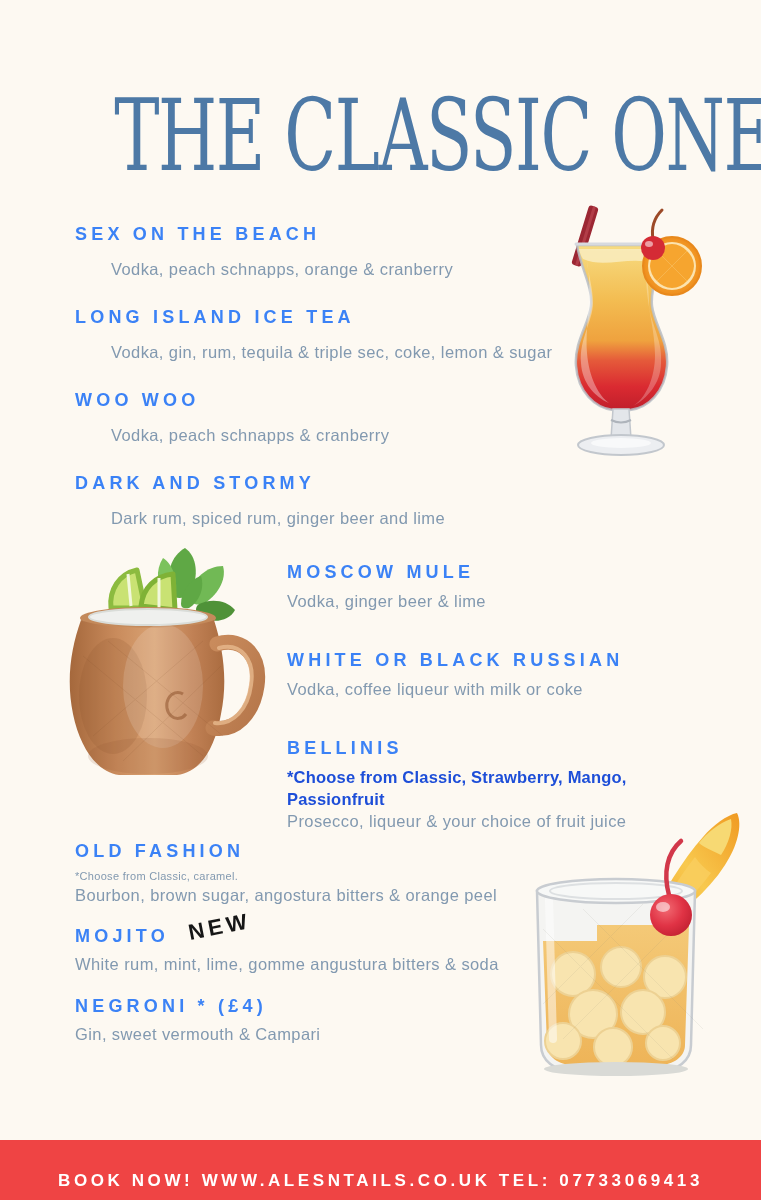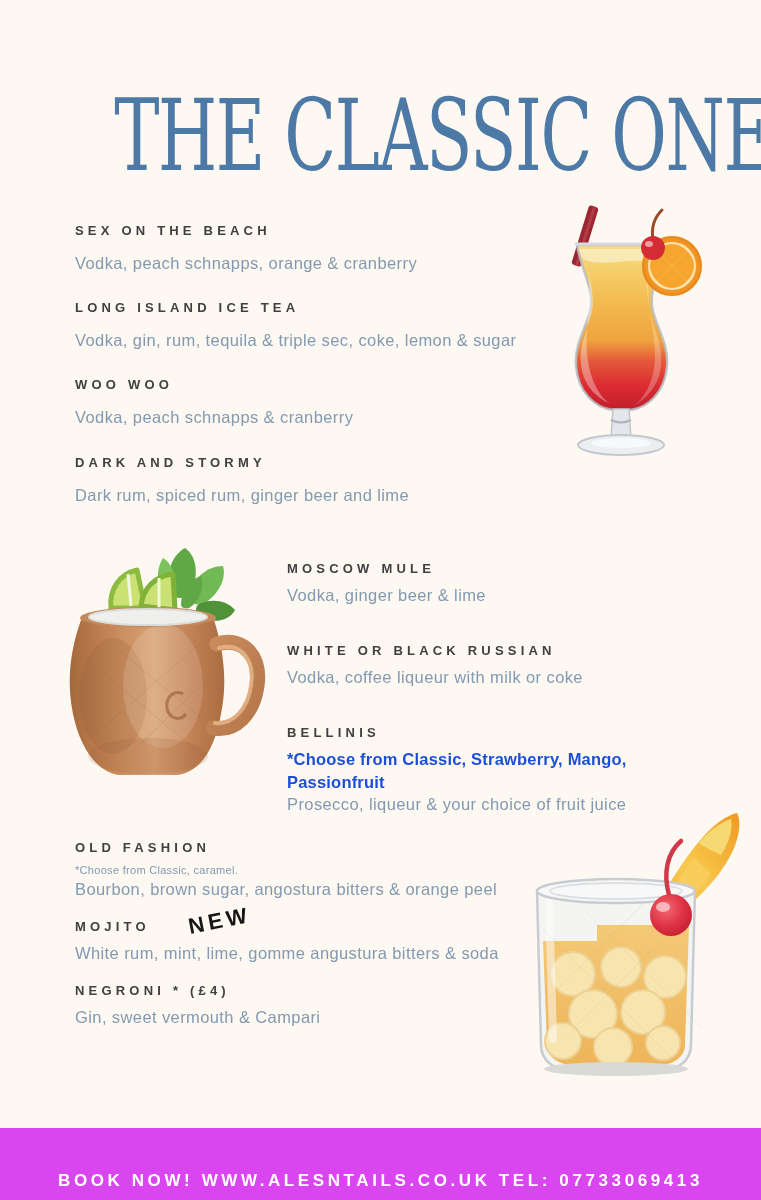--- a/index.html
+++ b/index.html
@@ -33,24 +33,24 @@
   }
 
   
   .col { position: absolute; }
   .col-top    { left: 75px;  top: 224px; width: 480px; }
   .col-middle { left: 287px; top: 562px; width: 440px; }
   .col-bottom { left: 75px;  top: 841px; width: 450px; }
 
   .item { position: relative; }
   .item-name {
-    font-size: 13px;
+    font-size: 18px;
     font-weight: bold;
     letter-spacing: 4.2px;
-    color: #404040;
+    color: #3b82f6;
     line-height: 1.15;
   }
   .item-desc {
     font-size: 16.5px;
     letter-spacing: 0.4px;
     color: #8299b0;
     line-height: 1.35;
   }
   .item-note {
     font-size: 11px;
@@ -60,21 +60,21 @@
   }
   .item-note-bold {
     font-size: 16.5px;
     font-weight: bold;
     letter-spacing: 0.2px;
     color: #1d4ed8;
     line-height: 1.35;
   }
 
   .col-top .item-name      { margin-bottom: 13px; }
-  .col-top .item-desc      { margin-bottom: 27px; }
+  .col-top .item-desc      { margin-bottom: 27px; margin-left: 36px; }
   .col-middle .item-name   { margin-bottom: 7px;  }
   .col-middle .item-desc   { margin-bottom: 38px; }
   .col-bottom .item-name   { margin-bottom: 7px;  }
   .col-bottom .item-desc   { margin-bottom: 20px; }
 
   .new-badge {
     position: absolute;
     left: 113px;
     top: -12px;
     font-size: 22px;
@@ -90,22 +90,22 @@
   .illus-mule      { left: 53px;  top: 546px; width: 216px; height: 240px; }
   .illus-rocks     { left: 503px; top: 809px; width: 246px; height: 278px; }
   .illus svg { display: block; width: 100%; height: 100%; }
 
   
   .footer {
     position: absolute;
     left: 0;
     bottom: 0;
     width: 100%;
-    height: 72px;
-    background: #d946ef;
+    height: 60px;
+    background: #ef4444;
     display: flex;
     align-items: flex-end;
     justify-content: center;
     padding-bottom: 9px;
   }
   .footer-text {
     color: #ffffff;
     font-size: 17px;
     font-weight: bold;
     letter-spacing: 3.6px;

